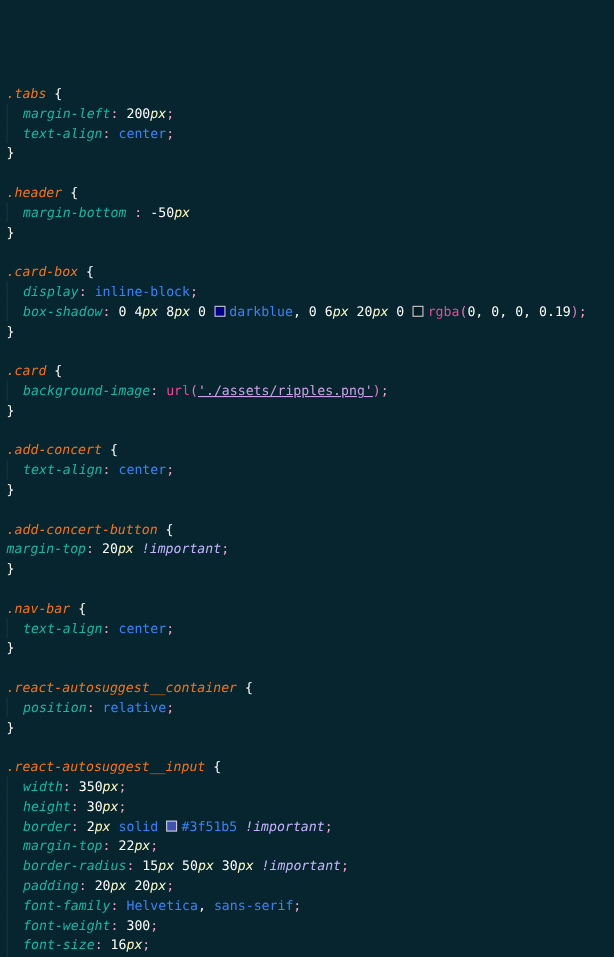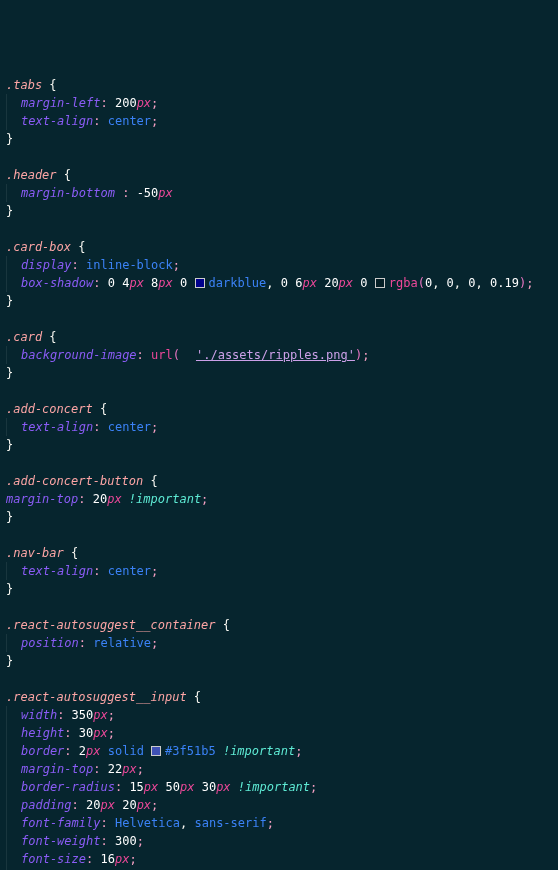--- a/index.html
+++ b/index.html
@@ -8,32 +8,32 @@
     font-family: 'Menlo', 'Monaco', 'Consolas', monospace;
     font-size: 12px;
     line-height: 18px;
     color: #d7dbdd;
     padding: 4px 6px;
     white-space: pre;
   }
   .line { display: block; }
   .indent { display: inline-block; border-left: 1px solid rgba(255,255,255,0.08); padding-left: 0; }
   .pad { display: inline-block; width: 14px; }
-  .selector { color: #fca5a5; font-style: italic; }
+  .selector { color: #f97316; font-style: italic; }
   .brace { color: #f8f8f2; }
-  .prop { color: #8b5cf6; font-style: italic; }
+  .prop { color: #14b8a6; font-style: italic; }
   .colon { color: #f7a1c4; }
   .semi { color: #f7a1c4; }
   .num { color: #ffffff; }
-  .unit { color: #ec4899; font-style: italic; }
+  .unit { color: #fef9c3; font-style: italic; }
   .ident { color: #3b82f6; }
   .func { color: #ec4899; }
   .str { color: #cba0e8; }
-  .strund { text-decoration: underline; margin-left: 16px; }
-  .important { color: #5eead4; font-style: italic; }
+  .strund { text-decoration: underline; }
+  .important { color: #c4b5fd; font-style: italic; }
   .comma { color: #f8f8f2; }
   .paren { color: #ea75c3; }
   .swatch { display: inline-block; width: 10px; height: 10px; border: 1px solid #ccc; vertical-align: middle; margin-right: 4px; position: relative; top: -1px; }
 </style>
 </head>
 <body>
 
 
 
 <div id="editor"><span class="line"><span class="selector">.tabs</span> <span class="brace">{</span></span><span class="line"><span class="indent"><span class="pad"></span><span class="prop">margin-left</span><span class="colon">:</span> <span class="num">200</span><span class="unit">px</span><span class="semi">;</span></span></span><span class="line"><span class="indent"><span class="pad"></span><span class="prop">text-align</span><span class="colon">:</span> <span class="ident">center</span><span class="semi">;</span></span></span><span class="line"><span class="brace">}</span></span><span class="line">&nbsp;</span><span class="line"><span class="selector">.header</span> <span class="brace">{</span></span><span class="line"><span class="indent"><span class="pad"></span><span class="prop">margin-bottom </span><span class="colon">:</span> <span class="num">-50</span><span class="unit">px</span></span></span><span class="line"><span class="brace">}</span></span><span class="line">&nbsp;</span><span class="line"><span class="selector">.card-box</span> <span class="brace">{</span></span><span class="line"><span class="indent"><span class="pad"></span><span class="prop">display</span><span class="colon">:</span> <span class="ident">inline-block</span><span class="semi">;</span></span></span><span class="line"><span class="indent"><span class="pad"></span><span class="prop">box-shadow</span><span class="colon">:</span> <span class="num">0</span> <span class="num">4</span><span class="unit">px</span> <span class="num">8</span><span class="unit">px</span> <span class="num">0</span> <span class="swatch" style="background:#00008b"></span><span class="ident">darkblue</span><span class="comma">,</span> <span class="num">0</span> <span class="num">6</span><span class="unit">px</span> <span class="num">20</span><span class="unit">px</span> <span class="num">0</span> <span class="swatch" style="background:rgba(0,0,0,0.19)"></span><span class="func">rgba</span><span class="paren">(</span><span class="num">0</span><span class="comma">,</span> <span class="num">0</span><span class="comma">,</span> <span class="num">0</span><span class="comma">,</span> <span class="num">0.19</span><span class="paren">)</span><span class="semi">;</span></span></span><span class="line"><span class="brace">}</span></span><span class="line">&nbsp;</span><span class="line"><span class="selector">.card</span> <span class="brace">{</span></span><span class="line"><span class="indent"><span class="pad"></span><span class="prop">background-image</span><span class="colon">:</span> <span class="func">url</span><span class="paren">(</span><span class="str strund">'./assets/ripples.png'</span><span class="paren">)</span><span class="semi">;</span></span></span><span class="line"><span class="brace">}</span></span><span class="line">&nbsp;</span><span class="line"><span class="selector">.add-concert</span> <span class="brace">{</span></span><span class="line"><span class="indent"><span class="pad"></span><span class="prop">text-align</span><span class="colon">:</span> <span class="ident">center</span><span class="semi">;</span></span></span><span class="line"><span class="brace">}</span></span><span class="line">&nbsp;</span><span class="line"><span class="selector">.add-concert-button</span> <span class="brace">{</span></span><span class="line"><span class="prop">margin-top</span><span class="colon">:</span> <span class="num">20</span><span class="unit">px</span> <span class="important">!important</span><span class="semi">;</span></span><span class="line"><span class="brace">}</span></span><span class="line">&nbsp;</span><span class="line"><span class="selector">.nav-bar</span> <span class="brace">{</span></span><span class="line"><span class="indent"><span class="pad"></span><span class="prop">text-align</span><span class="colon">:</span> <span class="ident">center</span><span class="semi">;</span></span></span><span class="line"><span class="brace">}</span></span><span class="line">&nbsp;</span><span class="line"><span class="selector">.react-autosuggest__container</span> <span class="brace">{</span></span><span class="line"><span class="indent"><span class="pad"></span><span class="prop">position</span><span class="colon">:</span> <span class="ident">relative</span><span class="semi">;</span></span></span><span class="line"><span class="brace">}</span></span><span class="line">&nbsp;</span><span class="line"><span class="selector">.react-autosuggest__input</span> <span class="brace">{</span></span><span class="line"><span class="indent"><span class="pad"></span><span class="prop">width</span><span class="colon">:</span> <span class="num">350</span><span class="unit">px</span><span class="semi">;</span></span></span><span class="line"><span class="indent"><span class="pad"></span><span class="prop">height</span><span class="colon">:</span> <span class="num">30</span><span class="unit">px</span><span class="semi">;</span></span></span><span class="line"><span class="indent"><span class="pad"></span><span class="prop">border</span><span class="colon">:</span> <span class="num">2</span><span class="unit">px</span> <span class="ident">solid</span> <span class="swatch" style="background:#3f51b5"></span><span class="ident">#3f51b5</span> <span class="important">!important</span><span class="semi">;</span></span></span><span class="line"><span class="indent"><span class="pad"></span><span class="prop">margin-top</span><span class="colon">:</span> <span class="num">22</span><span class="unit">px</span><span class="semi">;</span></span></span><span class="line"><span class="indent"><span class="pad"></span><span class="prop">border-radius</span><span class="colon">:</span> <span class="num">15</span><span class="unit">px</span> <span class="num">50</span><span class="unit">px</span> <span class="num">30</span><span class="unit">px</span> <span class="important">!important</span><span class="semi">;</span></span></span><span class="line"><span class="indent"><span class="pad"></span><span class="prop">padding</span><span class="colon">:</span> <span class="num">20</span><span class="unit">px</span> <span class="num">20</span><span class="unit">px</span><span class="semi">;</span></span></span><span class="line"><span class="indent"><span class="pad"></span><span class="prop">font-family</span><span class="colon">:</span> <span class="ident">Helvetica</span><span class="comma">,</span> <span class="ident">sans-serif</span><span class="semi">;</span></span></span><span class="line"><span class="indent"><span class="pad"></span><span class="prop">font-weight</span><span class="colon">:</span> <span class="num">300</span><span class="semi">;</span></span></span><span class="line"><span class="indent"><span class="pad"></span><span class="prop">font-size</span><span class="colon">:</span> <span class="num">16</span><span class="unit">px</span><span class="semi">;</span></span></span><span class="line"><span class="indent"><span class="pad"></span>   </span></span></div>

